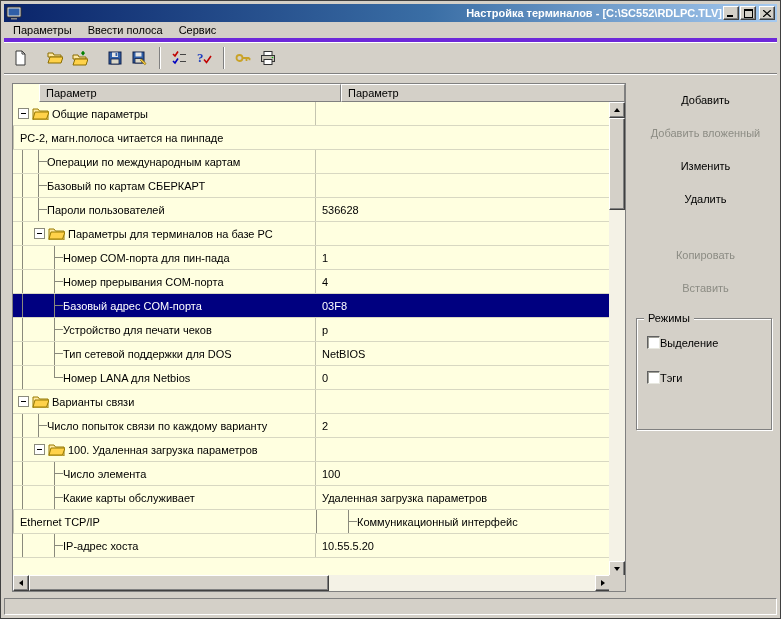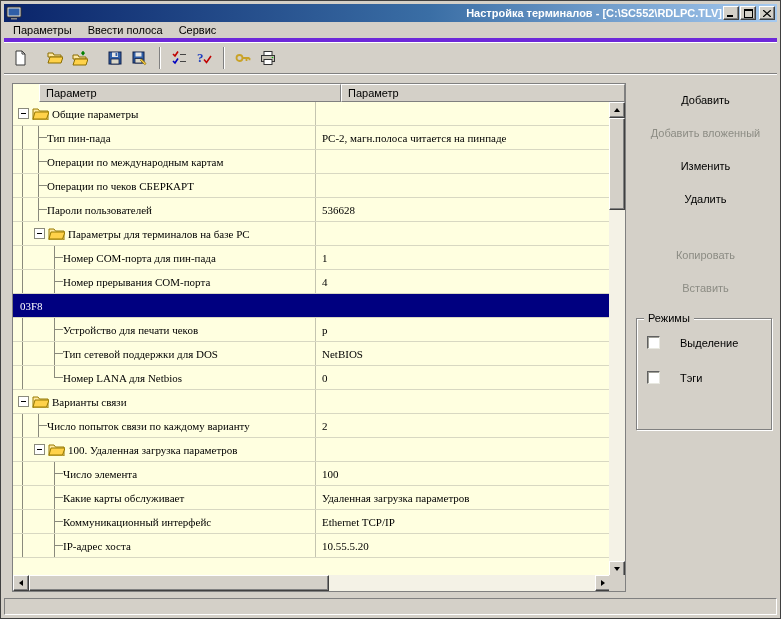--- a/index.html
+++ b/index.html
@@ -68,21 +68,21 @@
     border-right:1px solid #808080; border-bottom:1px solid #808080;
     overflow:hidden; white-space:nowrap;
   }
   .gh-param { width:302px; flex:0 0 302px;margin-left:26px; }
   .gh-value { flex:1; }
 
   .grid-body {
     position:absolute; left:0; top:18px; width:596px; height:475px;
     overflow:hidden; background:#FFFFE0;
   }
-  .grid-row { display:flex; height:24px; border-bottom:1px solid #D8D8C2;font-family:Liberation Serif, serif; }
+  .grid-row { display:flex; height:24px; border-bottom:1px solid #D8D8C2; }
   .cell { display:flex; align-items:center; overflow:hidden; white-space:nowrap; }
   .param-cell { width:302px; flex:0 0 302px; padding-left:2px; }
   .value-cell { flex:1; border-left:1px solid #C5C5B0; padding-left:6px; }
   .row-label { white-space:nowrap; }
 
   .grid-row.selected { background:#000080; color:#FFFFFF; }
   .grid-row.selected .value-cell { border-left-color:#000080; }
 
   
   .tree { width:16px; flex:0 0 16px; height:100%; position:relative; }
@@ -138,21 +138,21 @@
   .modes-legend {
     position:absolute; top:-7px; left:7px; background:#D4D0C8; padding:0 4px;
   }
   .mode-checks { padding-top:17px; }
   .check-row { display:flex; align-items:center; margin:0 0 22px 10px; }
   .checkbox {
     width:13px; height:13px; background:#FFFFFF; flex:0 0 13px;
     border:1px solid; border-color:#606060 #E8E8E0 #E8E8E0 #606060;
     box-shadow:inset 1px 1px 0 #A0A098;
   }
-  .check-label { padding-left:20px; }
+  .check-label { padding-left:0; }
 
   
   .statusbar {
     flex:0 0 17px; height:17px; margin-top:2px;
     border:1px solid; border-color:#808080 #FFFFFF #FFFFFF #808080;
   }
 </style>
 </head>
 <body>
 
@@ -295,44 +295,39 @@
                   <path d="M1 12 L3 5 h14 l-2.5 7 z" fill="#FFD24A" stroke="#997B00"></path>
                 </svg>
               </span>
               <span class="row-label">Общие параметры</span>
             </div>
             <div class="cell value-cell">
               <span class="row-label"></span>
             </div>
           </div>
           <div class="grid-row">
-            <div class="cell param-cell">
-              <span class="tree tree-v"></span>
-              <span class="tree tree-t"></span>
-              <span class="row-label">Тип пин-пада</span>
-            </div>
             <div class="cell value-cell">
               <span class="row-label">PC-2, магн.полоса читается на пинпаде</span>
             </div>
           </div>
           <div class="grid-row">
             <div class="cell param-cell">
               <span class="tree tree-v"></span>
               <span class="tree tree-t"></span>
               <span class="row-label">Операции по международным картам</span>
             </div>
             <div class="cell value-cell">
               <span class="row-label"></span>
             </div>
           </div>
           <div class="grid-row">
             <div class="cell param-cell">
               <span class="tree tree-v"></span>
               <span class="tree tree-t"></span>
-              <span class="row-label">Операции по чеков СБЕРКАРТ</span>
+              <span class="row-label">Базовый по картам СБЕРКАРТ</span>
             </div>
             <div class="cell value-cell">
               <span class="row-label"></span>
             </div>
           </div>
           <div class="grid-row">
             <div class="cell param-cell">
               <span class="tree tree-v"></span>
               <span class="tree tree-t"></span>
               <span class="row-label">Пароли пользователей</span>
@@ -373,20 +368,26 @@
               <span class="tree tree-v"></span>
               <span class="tree tree-s"></span>
               <span class="tree tree-t"></span>
               <span class="row-label">Номер прерывания COM-порта</span>
             </div>
             <div class="cell value-cell">
               <span class="row-label">4</span>
             </div>
           </div>
           <div class="grid-row selected">
+            <div class="cell param-cell">
+              <span class="tree tree-v"></span>
+              <span class="tree tree-s"></span>
+              <span class="tree tree-t"></span>
+              <span class="row-label">Базовый адрес COM-порта</span>
+            </div>
             <div class="cell value-cell">
               <span class="row-label">03F8</span>
             </div>
           </div>
           <div class="grid-row">
             <div class="cell param-cell">
               <span class="tree tree-v"></span>
               <span class="tree tree-s"></span>
               <span class="tree tree-t"></span>
               <span class="row-label">Устройство для печати чеков</span>
@@ -474,28 +475,28 @@
               <span class="tree tree-v"></span>
               <span class="tree tree-s"></span>
               <span class="tree tree-t"></span>
               <span class="row-label">Какие карты обслуживает</span>
             </div>
             <div class="cell value-cell">
               <span class="row-label">Удаленная загрузка параметров</span>
             </div>
           </div>
           <div class="grid-row">
+            <div class="cell value-cell">
+              <span class="row-label">Ethernet TCP/IP</span>
+            </div>
             <div class="cell param-cell">
               <span class="tree tree-v"></span>
               <span class="tree tree-s"></span>
               <span class="tree tree-t"></span>
               <span class="row-label">Коммуникационный интерфейс</span>
-            </div>
-            <div class="cell value-cell">
-              <span class="row-label">Ethernet TCP/IP</span>
             </div>
           </div>
           <div class="grid-row">
             <div class="cell param-cell">
               <span class="tree tree-v"></span>
               <span class="tree tree-s"></span>
               <span class="tree tree-t"></span>
               <span class="row-label">IP-адрес хоста</span>
             </div>
             <div class="cell value-cell">

